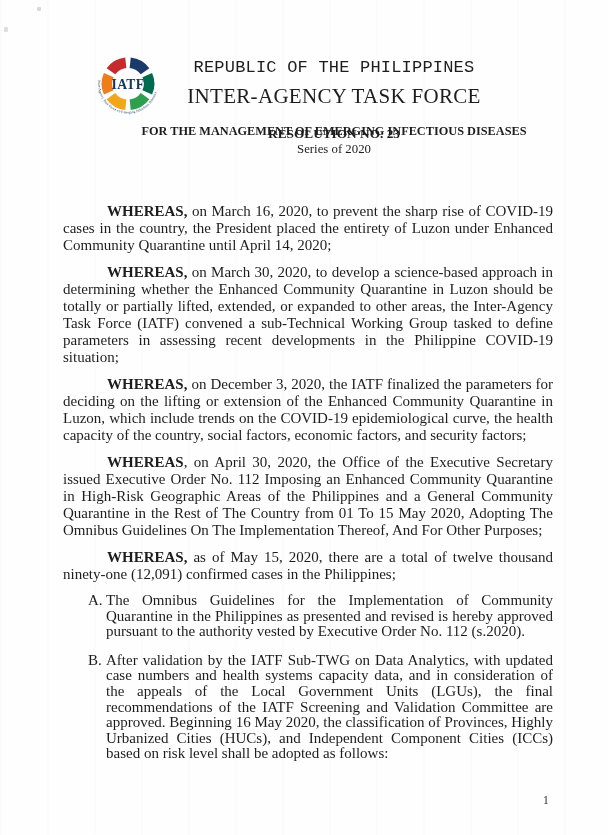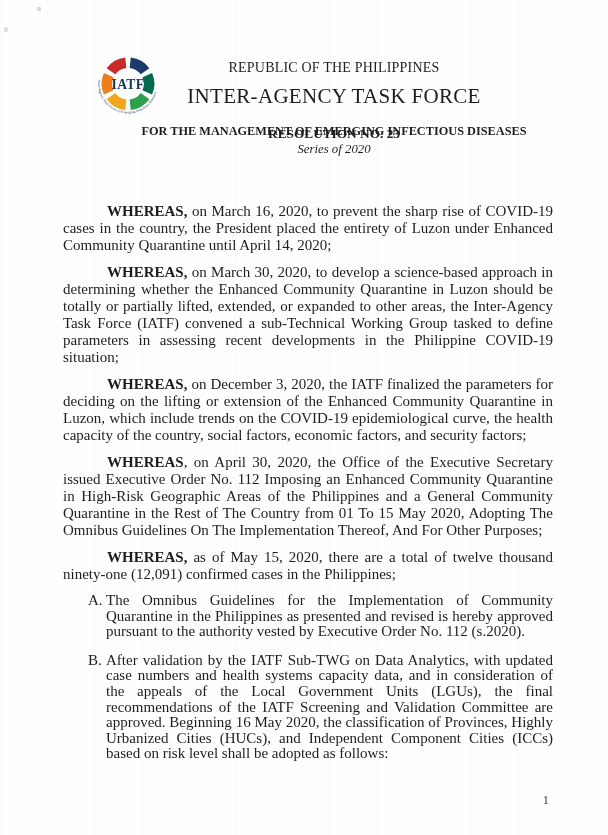--- a/index.html
+++ b/index.html
@@ -12,27 +12,27 @@
     content:"";position:absolute;inset:0;pointer-events:none;
     background:repeating-linear-gradient(90deg,rgba(0,0,0,0.012) 0 2px,transparent 2px 47px);
   }
   .speck{position:absolute;border-radius:1px;}
   .speck1{left:37px;top:7px;width:4px;height:4px;background:#b9b9bd;opacity:.55;}
   .speck2{left:4px;top:27px;width:4px;height:5px;background:#c0c0c4;opacity:.5;}
 
   .logo{position:absolute;left:84px;top:52px;width:88px;height:88px;}
 
   .header-center{position:absolute;left:60px;top:60px;width:548px;text-align:center;}
-  .h-line1{font-size:14px;line-height:15px;letter-spacing:.2px;}
+  .h-line1{font-size:17px;line-height:15px;letter-spacing:.2px;font-family:Liberation Mono, monospace;}
   .h-line2{font-size:21px;line-height:19px;font-weight:normal;letter-spacing:.3px;margin-top:12px;}
   .h-line3{font-size:12.3px;line-height:15px;font-weight:bold;margin-top:18px;}
 
   .res-block{position:absolute;left:60px;top:126px;width:548px;text-align:center;}
   .res-title{font-size:13.3px;line-height:16px;font-weight:bold;}
-  .res-series,.res-date{font-size:12.8px;line-height:15px;font-style:italic;}
+  .res-series,.res-date{font-size:12.8px;line-height:15px;}
 
   .body{
     position:absolute;left:63px;top:203px;width:490px;
     font-size:15px;line-height:17px;text-align:justify;
   }
   .body p{margin:0 0 10px 0;text-indent:44px;}
   .body p.sp{margin-top:7px;}
   .resolved{margin-top:3px !important;margin-bottom:13px !important;}
   .list{margin-top:0;}
   .list-item{display:flex;padding-left:25px;line-height:15.6px;margin-bottom:13px;text-align:justify;}

